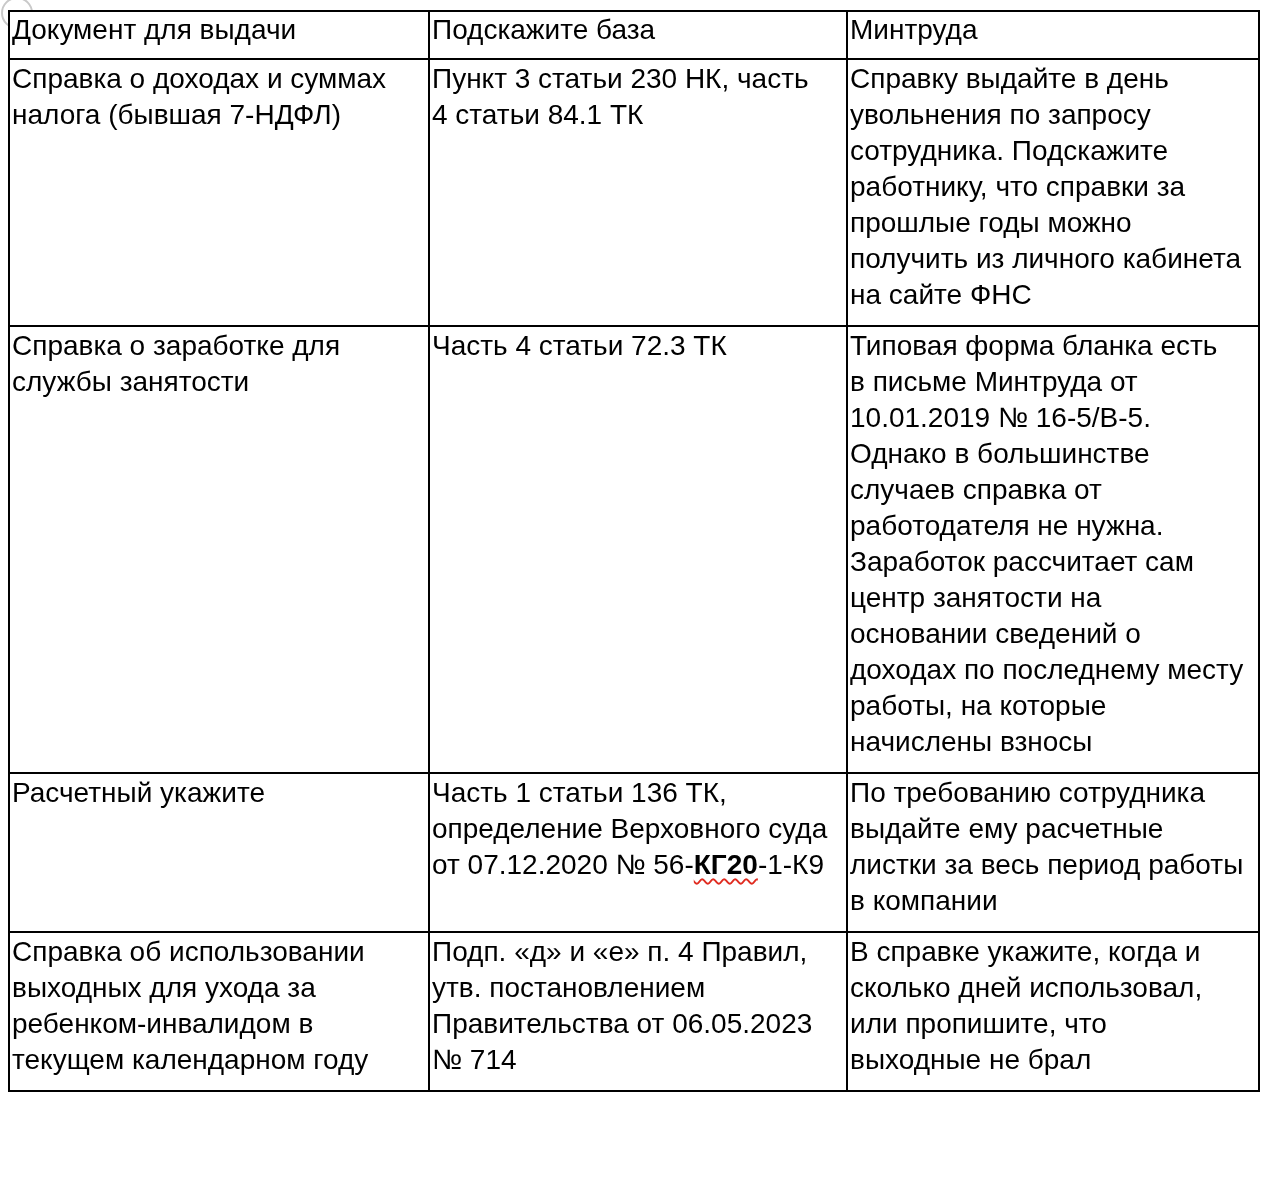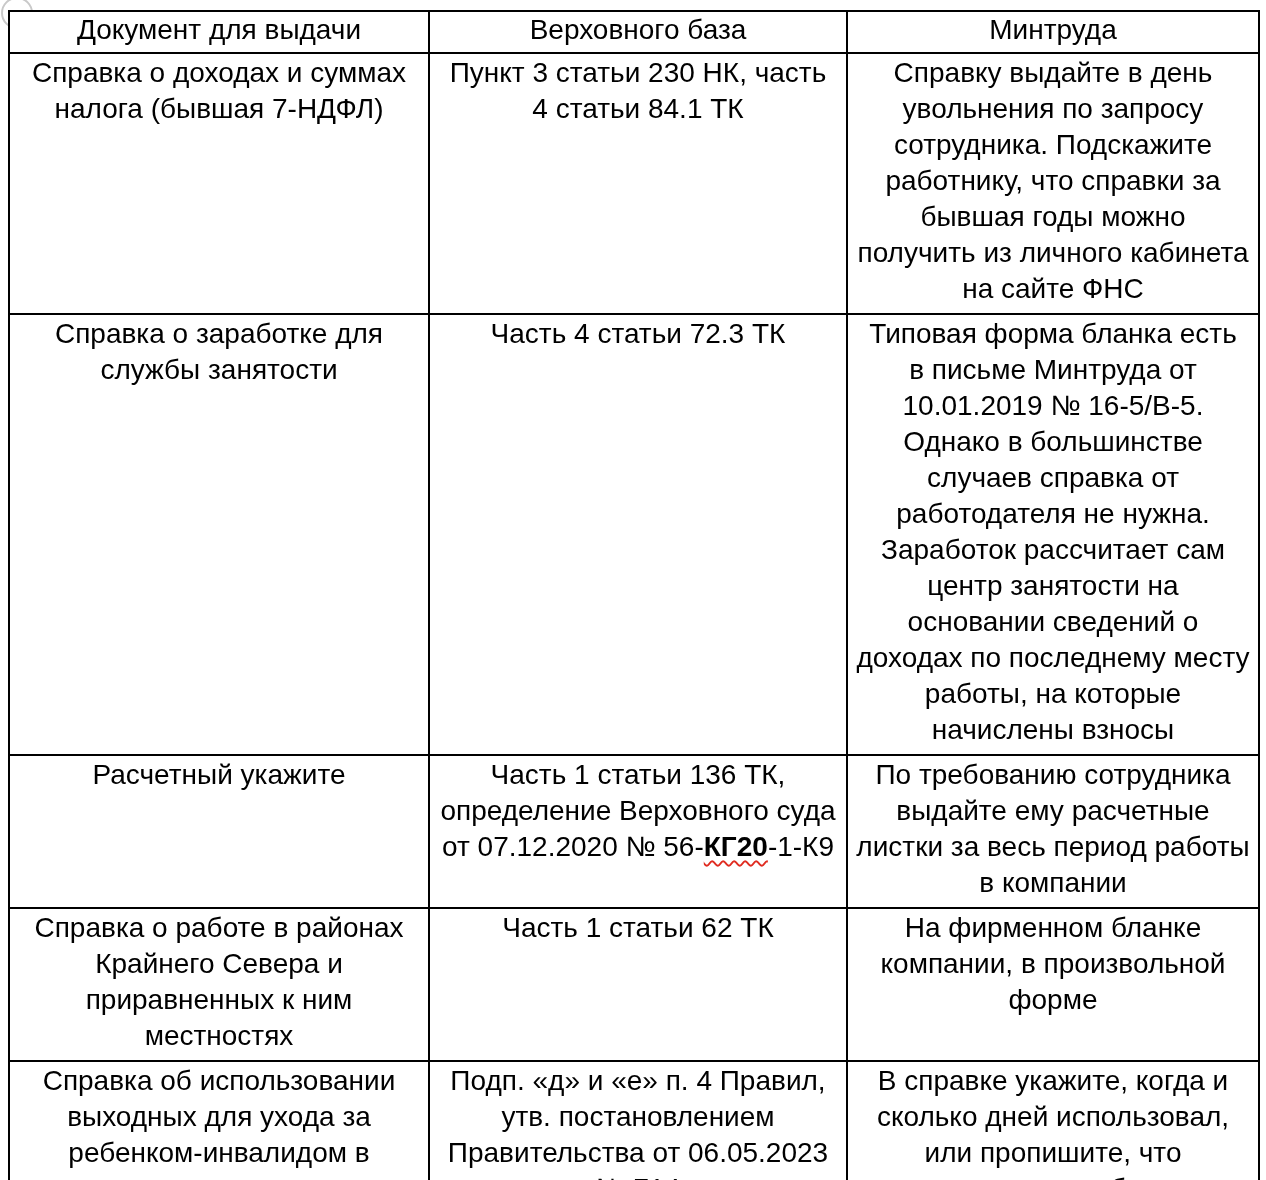--- a/index.html
+++ b/index.html
@@ -35,23 +35,23 @@
     background: #ffffff;
     z-index: 1;
     color: #000000;
     font-size: 28px;
     line-height: 36px;
   }
   table.doc-table th,
   table.doc-table td {
     border: 2px solid #000000;
     vertical-align: top;
-    text-align: center;
+    text-align: left;
     font-weight: normal;
-    padding: 1px 2px 6px 2px;
+    padding: 1px 2px 12px 2px;
     white-space: pre-wrap;
     word-wrap: break-word;
     overflow: hidden;
     margin-top: 36px;
   }
   table.doc-table th {
     line-height: 33px;
     height: 33px;
   }
   .spell {
@@ -74,35 +74,35 @@
 
 <table class="doc-table">
   <colgroup>
     <col class="col-document">
     <col class="col-basis">
     <col class="col-note">
   </colgroup>
   <thead>
     <tr>
         <th>Документ для выдачи</th>
-        <th>Верховного база</th>
+        <th>Подскажите база</th>
         <th>Минтруда</th>
       </tr>
   </thead>
   <tbody>
       <tr>
         <td><span>Справка о доходах и суммах
 налога (бывшая 7-НДФЛ)</span></td>
         <td><span>Пункт 3 статьи 230 НК, часть
 4 статьи 84.1 ТК</span></td>
         <td><span>Справку выдайте в день
 увольнения по запросу
 сотрудника. Подскажите
 работнику, что справки за
-бывшая годы можно
+прошлые годы можно
 получить из личного кабинета
 на сайте ФНС</span></td>
       </tr>
       <tr>
         <td><span>Справка о заработке для
 службы занятости</span></td>
         <td><span>Часть 4 статьи 72.3 ТК</span></td>
         <td><span>Типовая форма бланка есть
 в письме Минтруда от
 10.01.2019 № 16-5/В-5.
@@ -120,30 +120,20 @@
         <td><span>Расчетный укажите</span></td>
         <td><span>Часть 1 статьи 136 ТК,
 определение Верховного суда
 от 07.12.2020 № 56-</span><span class="spell">КГ20</span><span>-1-К9</span></td>
         <td><span>По требованию сотрудника
 выдайте ему расчетные
 листки за весь период работы
 в компании</span></td>
       </tr>
       <tr>
-        <td><span>Справка о работе в районах
-Крайнего Севера и
-приравненных к ним
-местностях</span></td>
-        <td><span>Часть 1 статьи 62 ТК</span></td>
-        <td><span>На фирменном бланке
-компании, в произвольной
-форме</span></td>
-      </tr>
-      <tr>
         <td><span>Справка об использовании
 выходных для ухода за
 ребенком-инвалидом в
 текущем календарном году</span></td>
         <td><span>Подп. «д» и «е» п. 4 Правил,
 утв. постановлением
 Правительства от 06.05.2023
 № 714</span></td>
         <td><span>В справке укажите, когда и
 сколько дней использовал,

